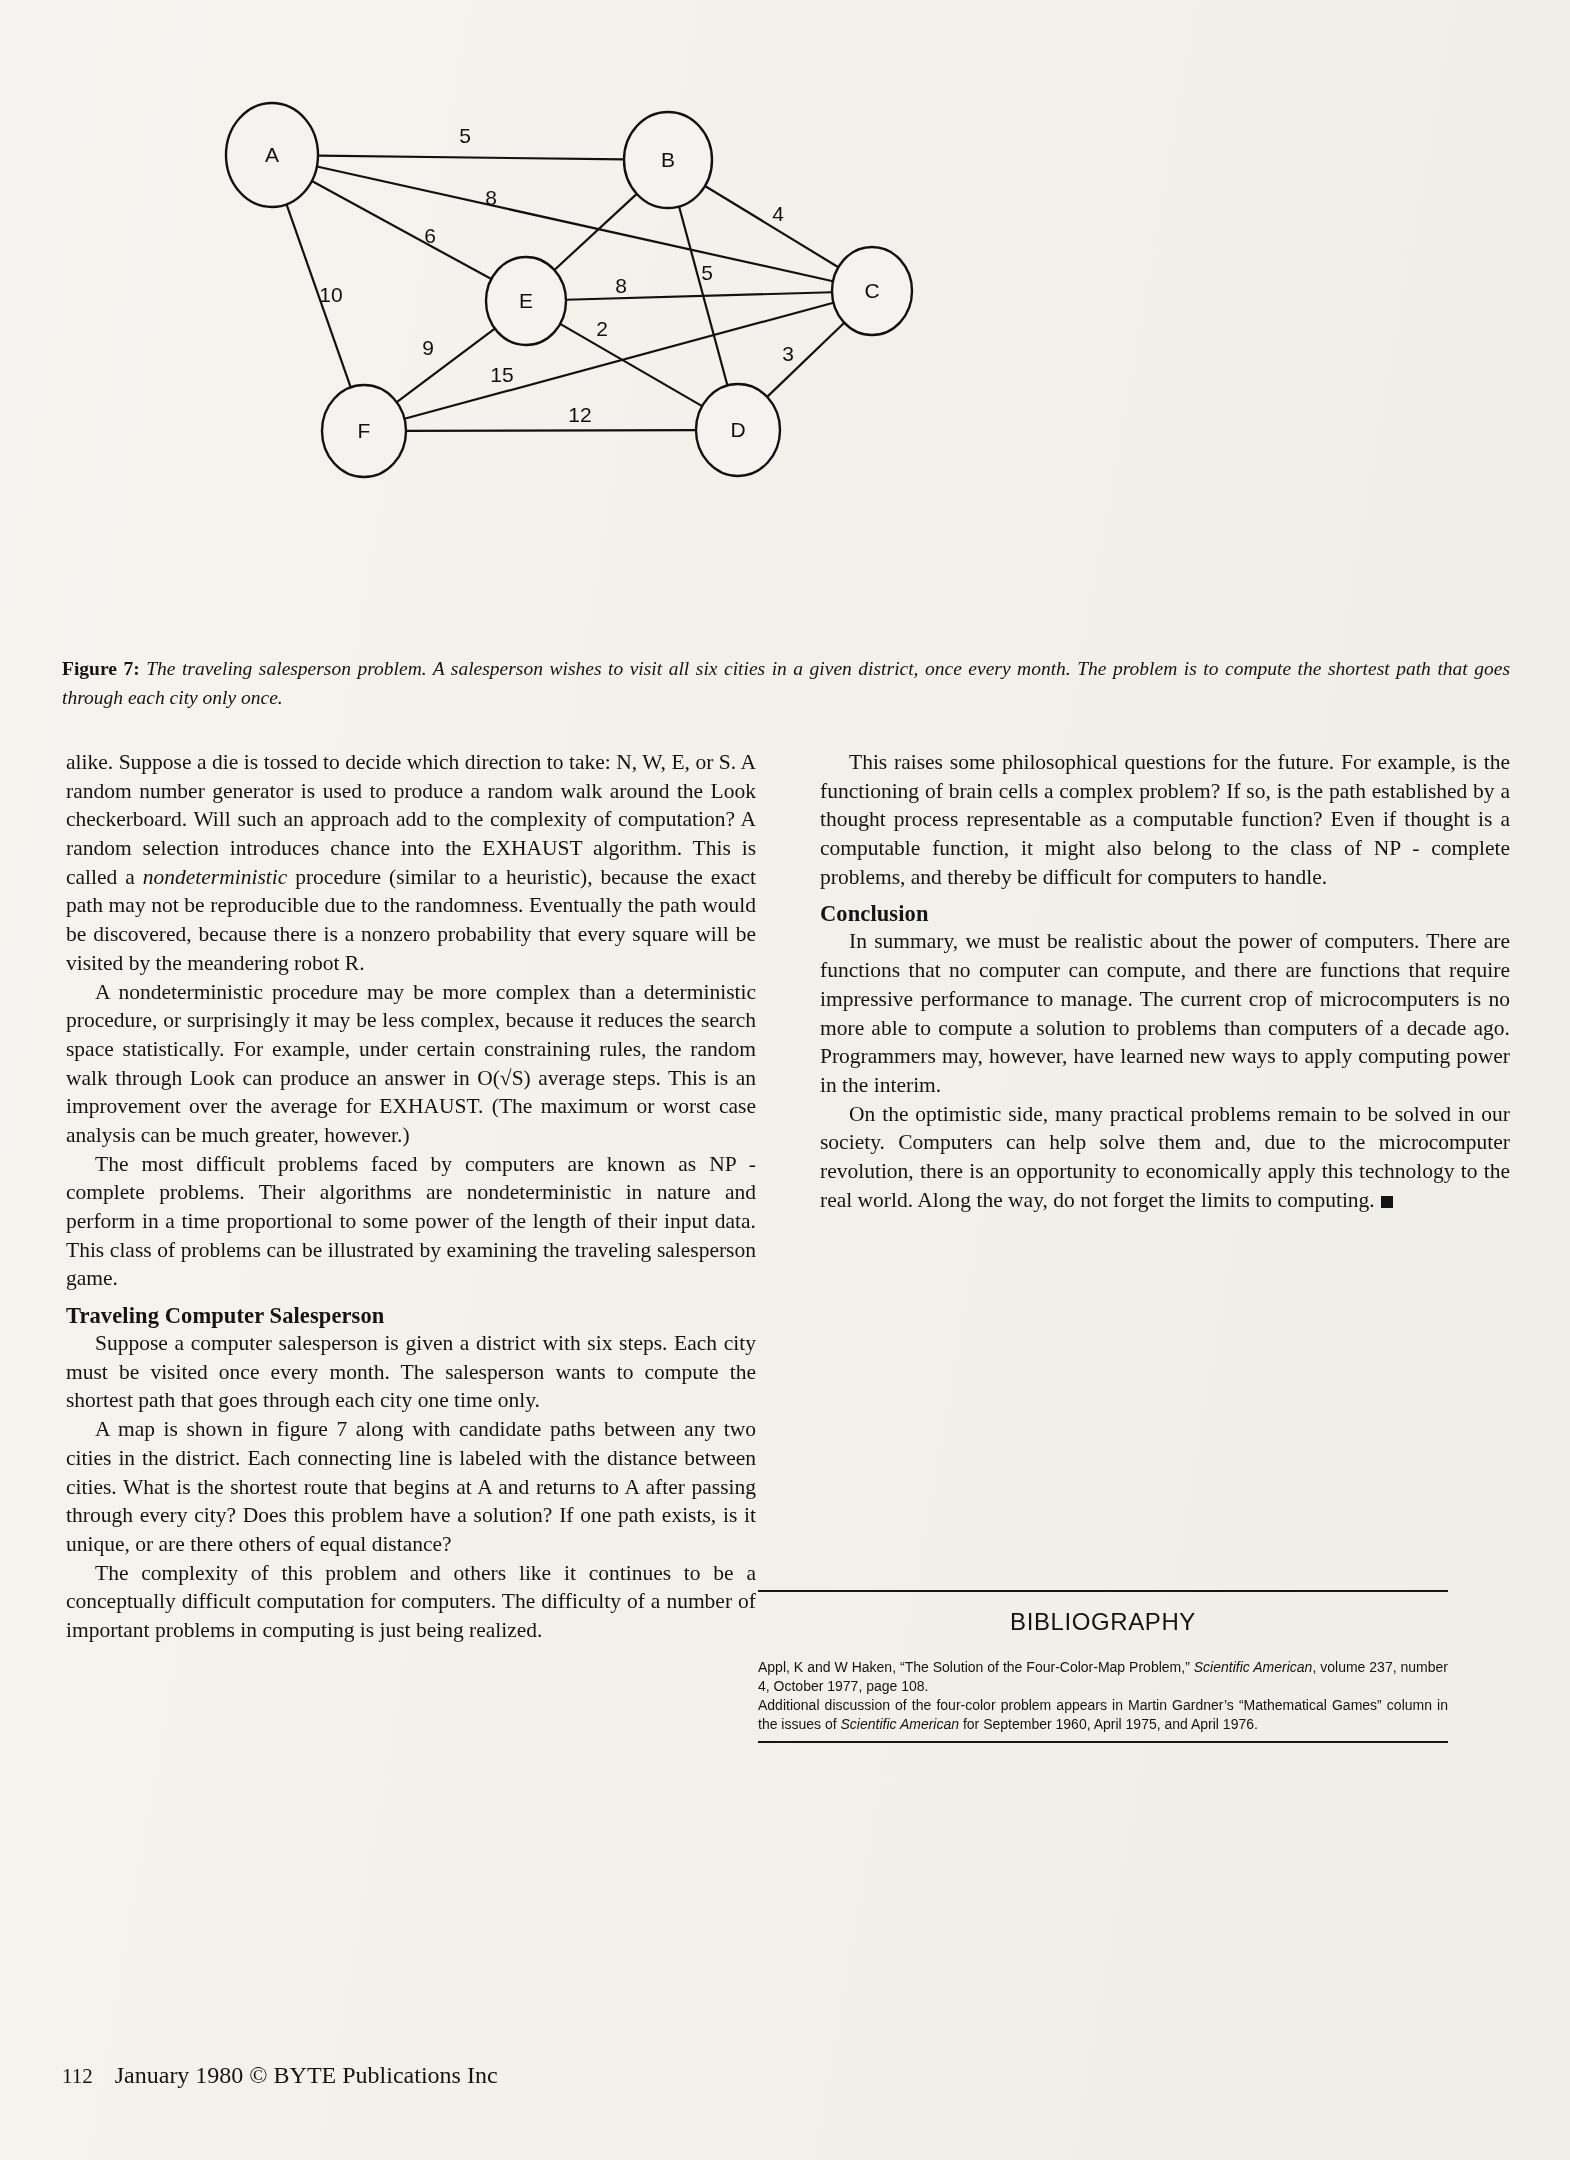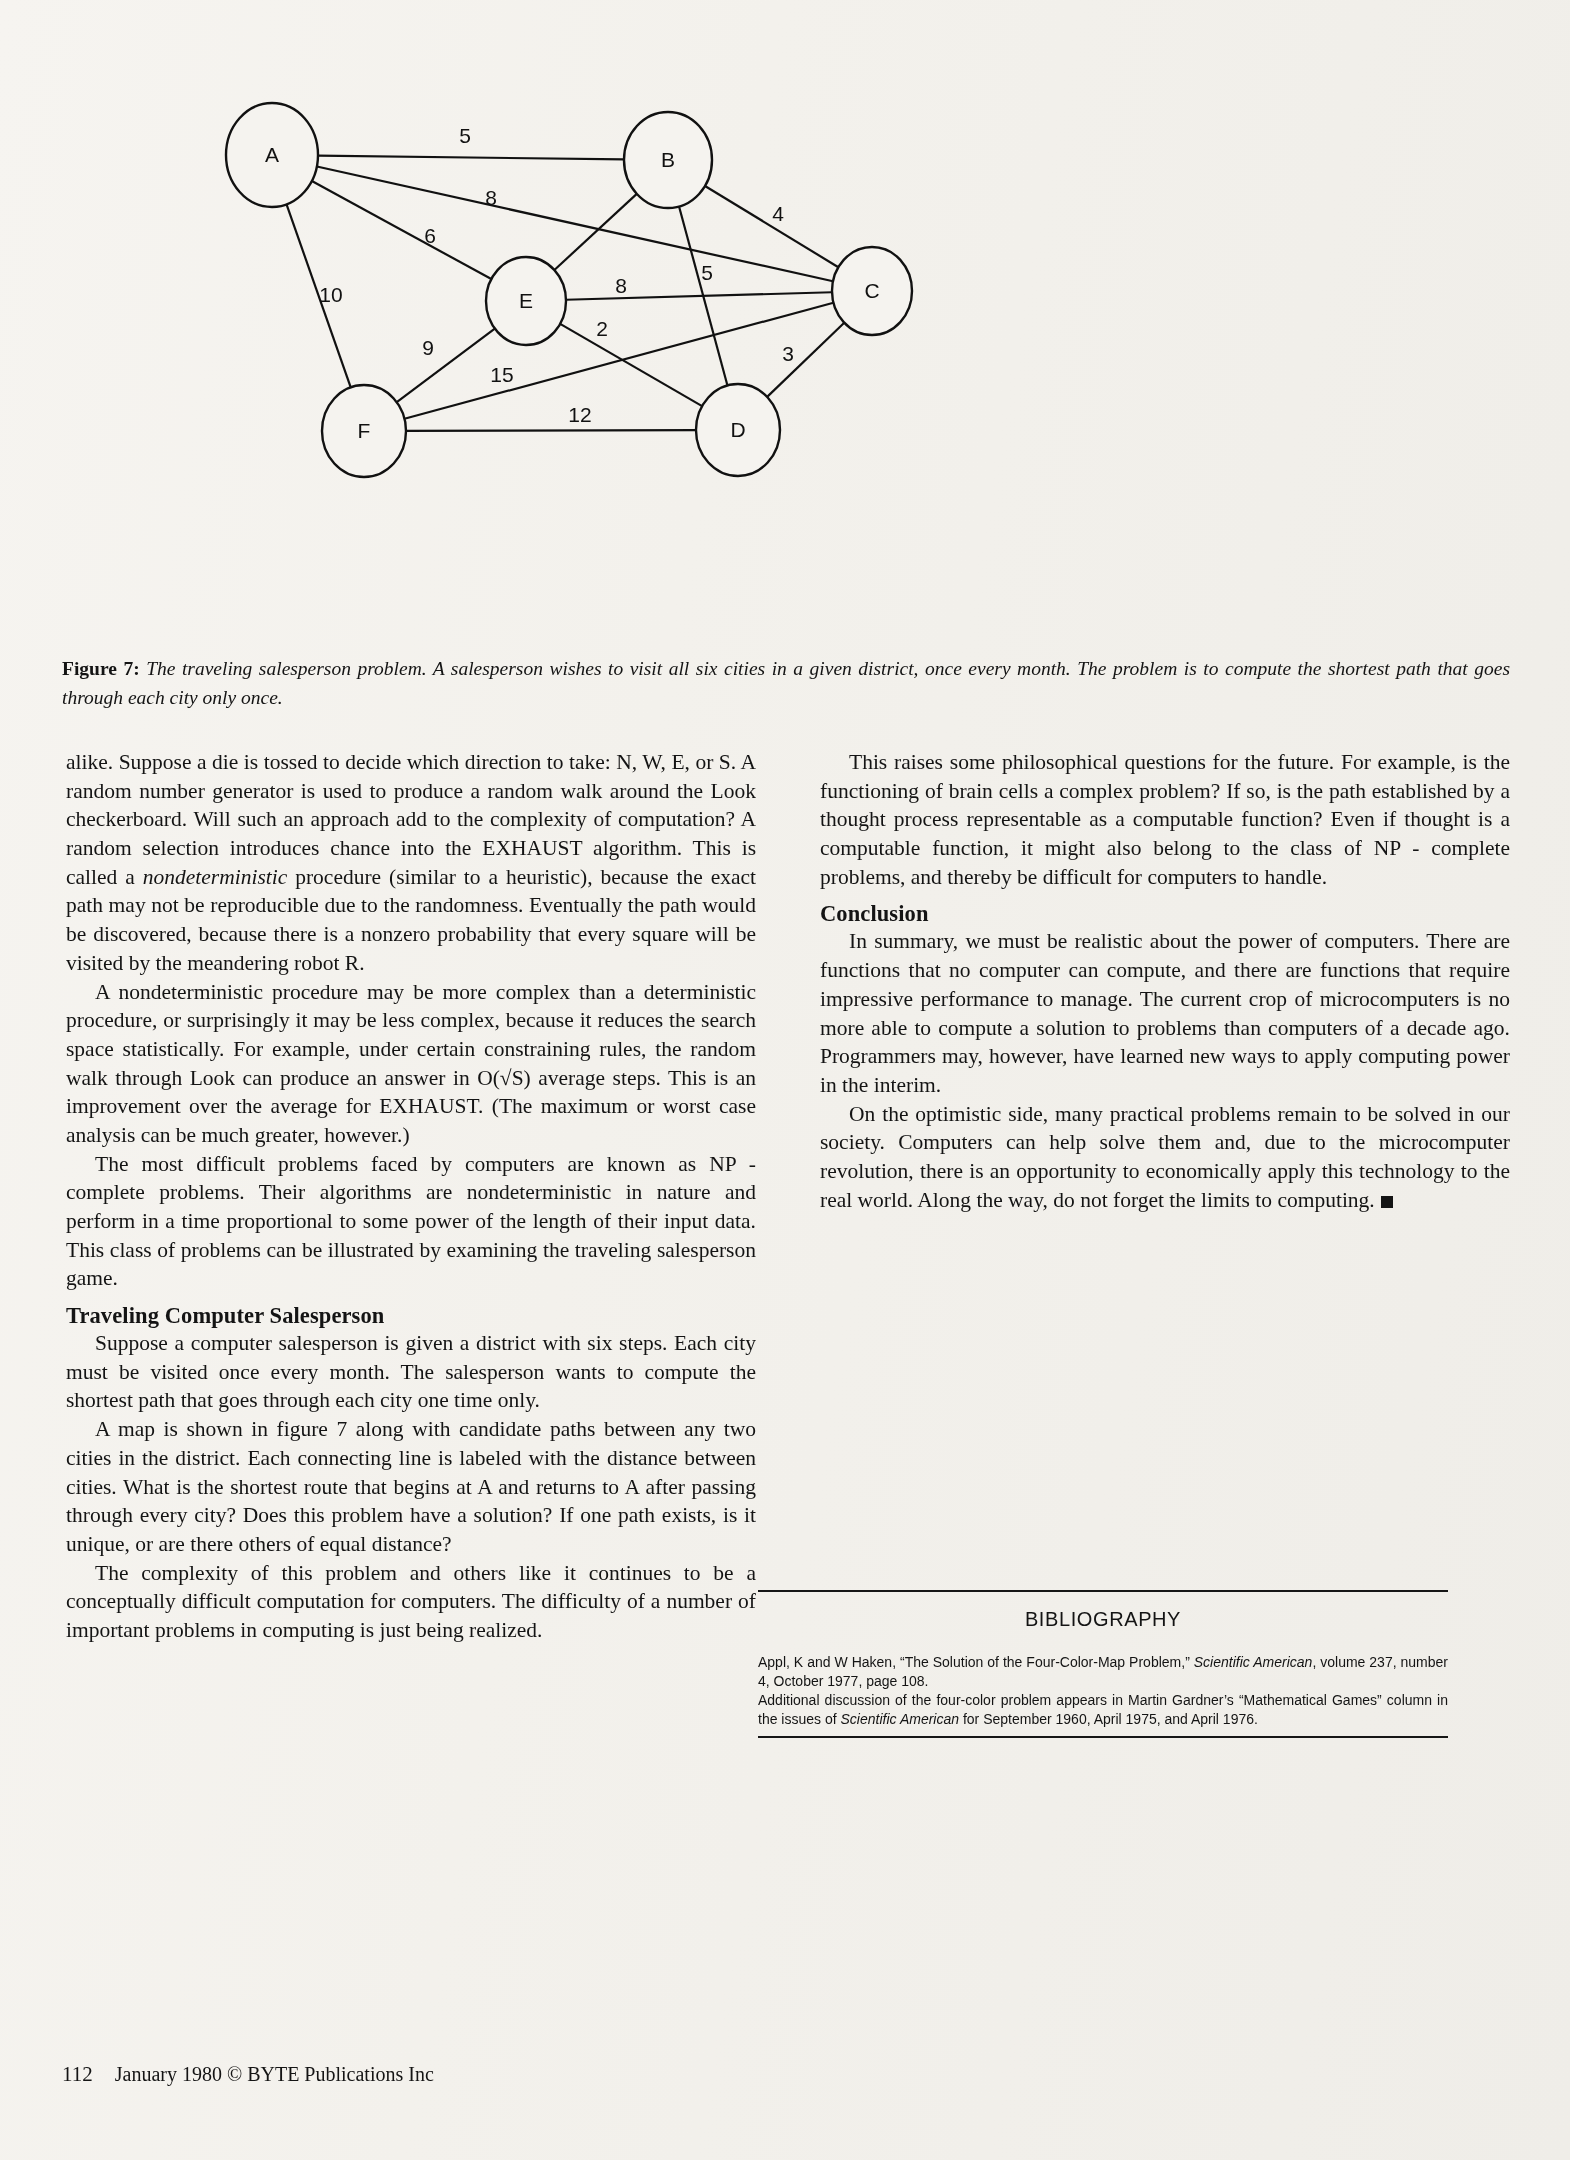--- a/index.html
+++ b/index.html
@@ -56,36 +56,36 @@
   }
 
   
   .biblio {
     position:absolute; left:758px; top:1590px; width:690px;
     font-family:"Liberation Sans", sans-serif;
   }
   .biblio .rule { border-top:2.5px solid #161616; }
   .biblio .rule-bottom { border-top:2.5px solid #161616; margin-top:8px; }
   .biblio .title {
-    text-align:center; font-size:20px; letter-spacing:.6px;
+    text-align:center; font-size:24px; letter-spacing:.6px;
     padding:16px 0 22px 0;
   }
   .biblio .entry {
     font-size:14px; line-height:1.33; text-align:justify;
     margin:0 0 1px 0;
   }
   .biblio i { font-style:italic; }
 
   
   .footer {
     position:absolute; left:62px; top:2062px;
     font-size:19px;
   }
   .footer .pg { font-weight:normal; font-size:21px; margin-right:22px; }
-  .footer .txt { font-size:20px; }
+  .footer .txt { font-size:24px; }
 
   
   .node-label { font-family:"Liberation Sans", sans-serif; font-size:21px; fill:#111; }
   .edge-label { font-family:"Liberation Sans", sans-serif; font-size:21px; fill:#111; }
 </style>
 </head>
 <body>
 
 <div class="page">
 

